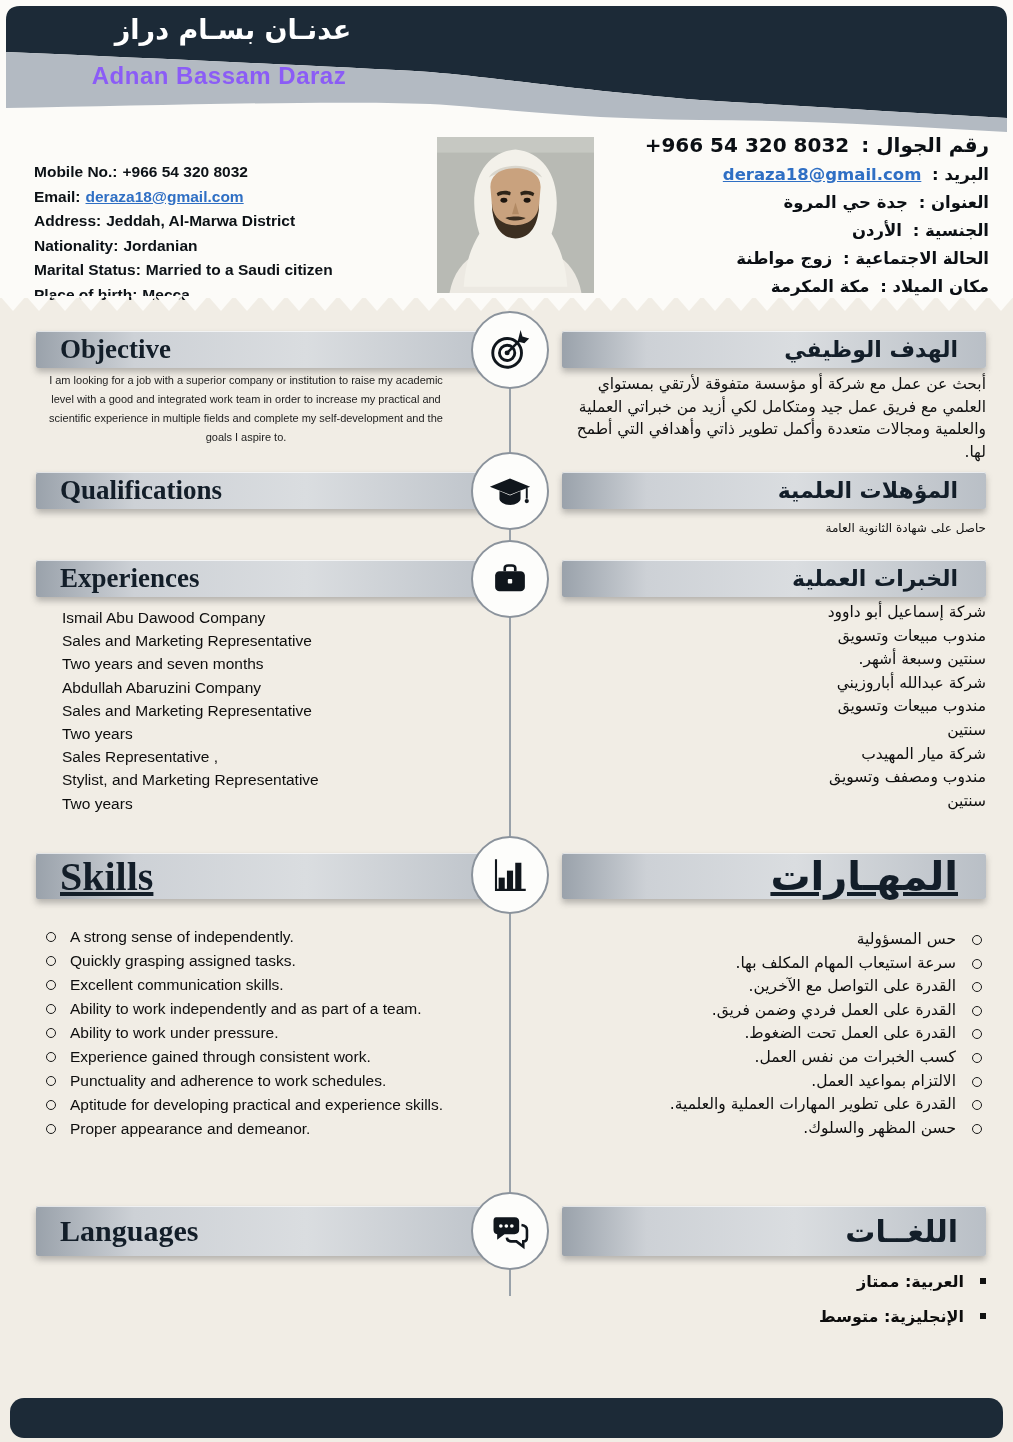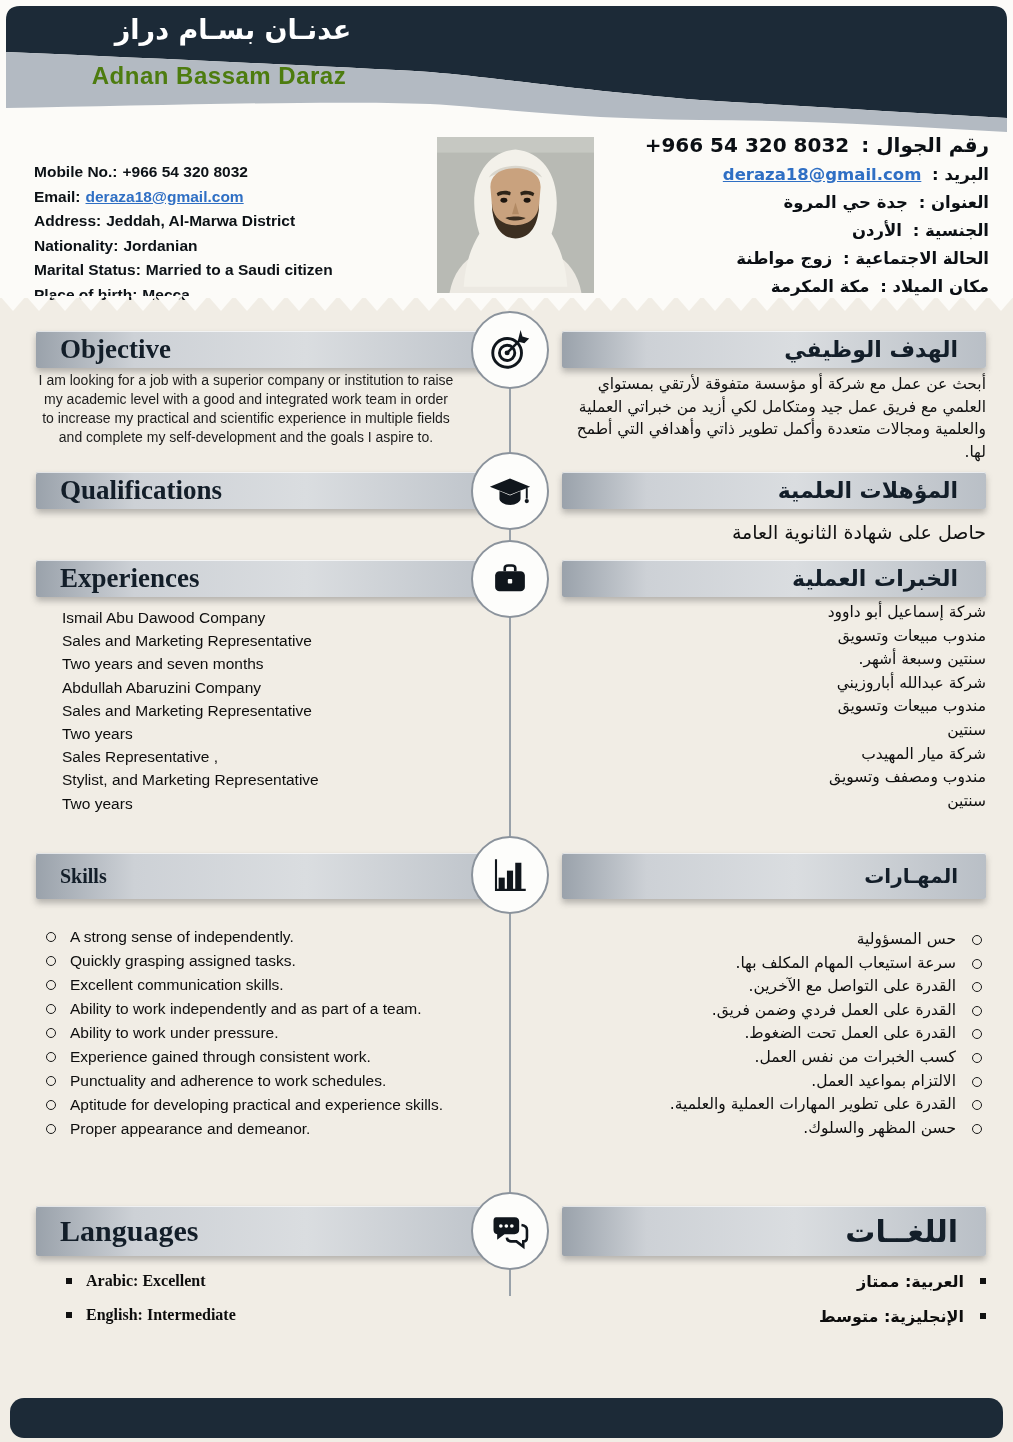--- a/index.html
+++ b/index.html
@@ -4,21 +4,21 @@
 <style>
   * { box-sizing: border-box; margin: 0; padding: 0; }
   body { background: #d8d5cf; font-family: "Liberation Sans", "DejaVu Sans", sans-serif; }
   .page { position: relative; width: 1013px; height: 1442px; background: #f1ede5; overflow: hidden; }
   .top-white { position: absolute; top: 0; left: 0; width: 100%; height: 298px; background: #fcfbf8; }
   .header-wave { position: absolute; top: 0; left: 0; }
 
   .name-ar { position: absolute; top: 14px; left: 88px; width: 290px; text-align: center;
              font-family: "DejaVu Sans", sans-serif; font-size: 27px; font-weight: bold; color: #ffffff; }
   .name-en { position: absolute; top: 62px; left: 62px; width: 314px; text-align: center;
-             font-size: 24px; font-weight: bold; color: #4d7c0f; letter-spacing: .5px; }
+             font-size: 24px; font-weight: bold; color: #8b5cf6; letter-spacing: .5px; }
 
   .contact-left { position: absolute; top: 160px; left: 34px; width: 360px; }
   .contact-left .c-row { font-size: 15.5px; font-weight: bold; color: #0c1116; line-height: 24.5px; white-space: nowrap; }
   .c-label { margin-right: 5px; }
   .link { color: #2f6fc4; text-decoration: underline; cursor: pointer; }
 
   .contact-right { position: absolute; top: 130px; right: 24px; width: 345px; text-align: right;
                    font-family: "DejaVu Sans", sans-serif; }
   .contact-right .c-row { font-size: 16.5px; font-weight: bold; color: #0b0f14; line-height: 28px; white-space: nowrap; }
   .contact-right .c-row.phone { font-size: 20px; line-height: 31px; }
@@ -32,30 +32,30 @@
   .icon-circle { position: absolute; left: 471px; width: 78px; height: 78px; background: #fdfdfb;
                  border: 2px solid #8b939c; border-radius: 50%; display: flex; align-items: center; justify-content: center; }
 
   .bar { position: absolute; height: 37px; display: flex; align-items: center; border-radius: 2px;
          background: linear-gradient(90deg, #9aa2ab 0%, #cdd1d6 20%, #dadde0 55%, #b9bfc6 100%);
          box-shadow: 0 4px 6px rgba(70,70,70,.35), inset 0 1px 0 rgba(255,255,255,.7); }
   .bar-en { left: 36px; width: 491px; padding-left: 24px; }
   .bar-ar { left: 562px; width: 424px; padding-right: 28px; }
   .bar h2 { font-family: "Liberation Serif", "DejaVu Serif", serif; font-size: 27px; font-weight: bold; color: #131e29; }
   .bar-ar h2 { font-family: "DejaVu Sans", sans-serif; font-size: 22px; }
-  .bar.tall { height: 46px; } .bar.tall h2 { font-size: 20px; }
+  .bar.tall { height: 46px; } .bar.tall h2 { font-size: 40px; text-decoration: underline; }
   .bar.taller { height: 50px; } .bar.taller h2 { font-size: 30px; }
 
   .obj-en { position: absolute; top: 371px; left: 38px; width: 416px; text-align: center;
-            font-size: 14px; line-height: 19px; color: #1d1d1d; }
+            font-size: 11px; line-height: 19px; color: #1d1d1d; }
   .obj-ar { position: absolute; top: 373px; left: 566px; width: 420px; text-align: right;
             font-size: 15.5px; line-height: 22.5px; color: #101010; font-family: "DejaVu Sans", sans-serif; }
   .qual-en { position: absolute; top: 522px; left: 60px; font-size: 19px; color: #0f0f0f; margin-top: 41px; }
   .qual-ar { position: absolute; top: 521px; left: 566px; width: 420px; text-align: right;
-             font-size: 19px; color: #101010; font-family: "DejaVu Sans", sans-serif; }
+             font-size: 12px; color: #101010; font-family: "DejaVu Sans", sans-serif; }
 
   ul { list-style: none; }
   .exp-en { position: absolute; top: 606px; left: 62px; width: 400px; font-size: 15.5px; line-height: 23.2px; color: #0e0e0e; }
   .exp-ar { position: absolute; top: 601px; left: 566px; width: 420px; font-size: 15.5px; line-height: 23.6px;
             color: #0e0e0e; text-align: right; font-family: "DejaVu Sans", sans-serif; }
 
   .skills-en { position: absolute; top: 925px; left: 40px; width: 445px; font-size: 15.5px; line-height: 24px; color: #0e0e0e; }
   .skills-en li { position: relative; padding-left: 30px; }
   .skills-en li::before { content: ""; position: absolute; left: 6px; top: 7px; width: 8px; height: 8px;
                           border: 1.6px solid #1a1a1a; border-radius: 50%; }
@@ -278,24 +278,20 @@
   </div>
   <div class="icon-circle" style="top:1192px">
     <svg viewBox="0 0 48 48" width="44" height="44">
       <path d="M9,9 H29 C32.5,9 34,11 34,13.5 V23 C34,26 32,27.5 29,27.5 H18 L10,33.5 V27.5 C7.5,27.5 6,25.5 6,23 V13.5 C6,11 6.5,9 9,9 Z" fill="#10161c"></path>
       <circle cx="14" cy="18.5" r="2" fill="#fdfdfb"></circle>
       <circle cx="20" cy="18.5" r="2" fill="#fdfdfb"></circle>
       <circle cx="26" cy="18.5" r="2" fill="#fdfdfb"></circle>
       <path d="M36.5,17.5 C40.5,18 42.5,20 42.5,23 V31 C42.5,33.8 40.8,35.3 38.5,35.3 V41 L31,35.3 H25 C22.4,35.3 20.8,33.8 20.6,31.3" fill="none" stroke="#10161c" stroke-width="2.8"></path>
     </svg>
   </div>
-  <ul class="lang-en">
-      <li>Arabic: Excellent</li>
-      <li>English: Intermediate</li>
-    </ul>
   <ul class="lang-ar" dir="rtl">
       <li>العربية: ممتاز</li>
       <li>الإنجليزية: متوسط</li>
     </ul>
 
   <div class="bottom-bar"></div>
 
 </div>
 
 </body></html>

